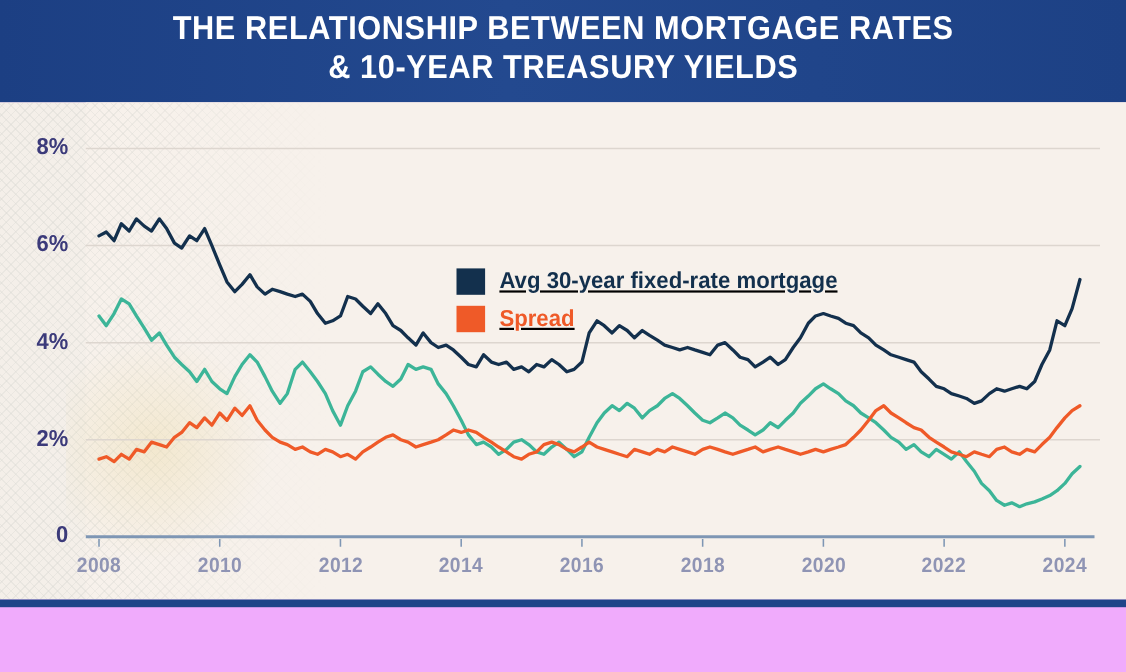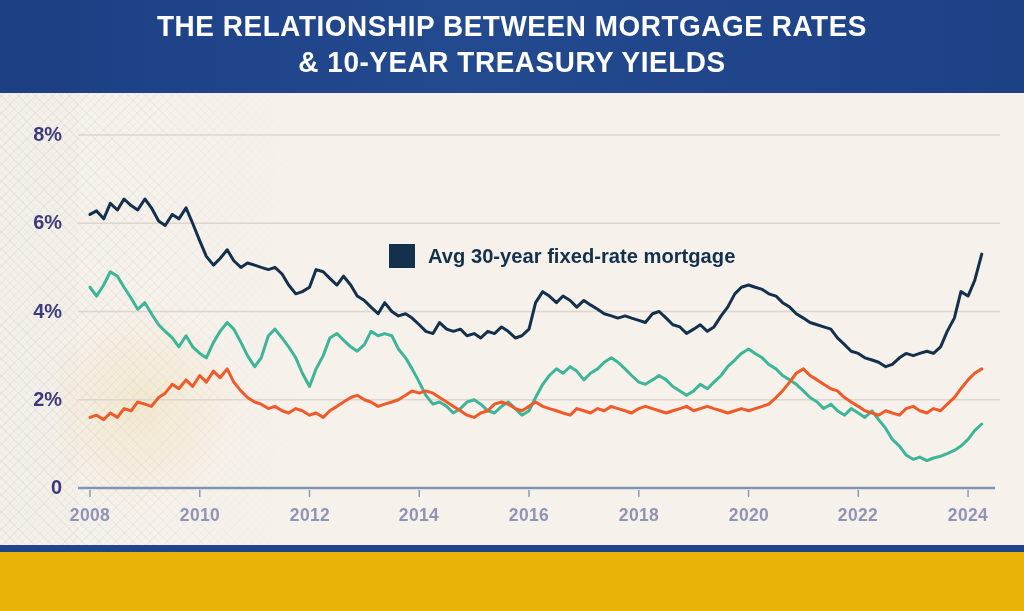--- a/index.html
+++ b/index.html
@@ -6,21 +6,21 @@
     margin: 0;
     padding: 0;
     background: #ffffff;
   }
   #page {
     position: relative;
     width: 1024px;
     height: 611px;
     overflow: hidden;
     font-family: "Liberation Sans", sans-serif;
-    background: #eab308;
+    background: #f0abfc;
   }
 
   
   #header-bar {
     position: absolute;
     left: 0; top: 0;
     width: 1024px;
     height: 93px;
     background: #1f4489;
     background-image: linear-gradient(90deg, #1c3f83 0%, #23498f 45%, #1d4185 100%);
@@ -101,21 +101,21 @@
     width: 80px;
     font-family: "Liberation Sans Narrow", "Liberation Sans", sans-serif;
     transform: scaleX(0.92);
     transform-origin: center center;
     letter-spacing: 0.4px;
   }
 
   
   #legend {
     position: absolute;
-    left: 389px; top: 146px;
+    left: 415px; top: 146px; text-decoration: underline;
   }
   .legend-row {
     display: flex;
     align-items: center;
     height: 34px;
   }
   .legend-swatch {
     width: 26px; height: 24px;
     margin-right: 13px;
     flex: 0 0 auto;
@@ -229,18 +229,22 @@
         <div class="xlabel" style="left: 708.537px; top: 411px;">2020</div>
         <div class="xlabel" style="left: 818.293px; top: 411px;">2022</div>
         <div class="xlabel" style="left: 928.049px; top: 411px;">2024</div>
       </div>
 
     <div id="legend">
         <div class="legend-row">
           <span class="legend-swatch" style="background: rgb(19, 48, 77);"></span>
           <span class="legend-text" style="color: rgb(19, 48, 77);">Avg 30-year fixed-rate mortgage</span>
         </div>
+        <div class="legend-row">
+          <span class="legend-swatch" style="background: rgb(239, 90, 40);"></span>
+          <span class="legend-text" style="color: rgb(239, 90, 40);">Spread</span>
+        </div>
       </div>
   </div>
 
   <div id="footer-rule"></div>
 
 </div>
 
 </body></html>

